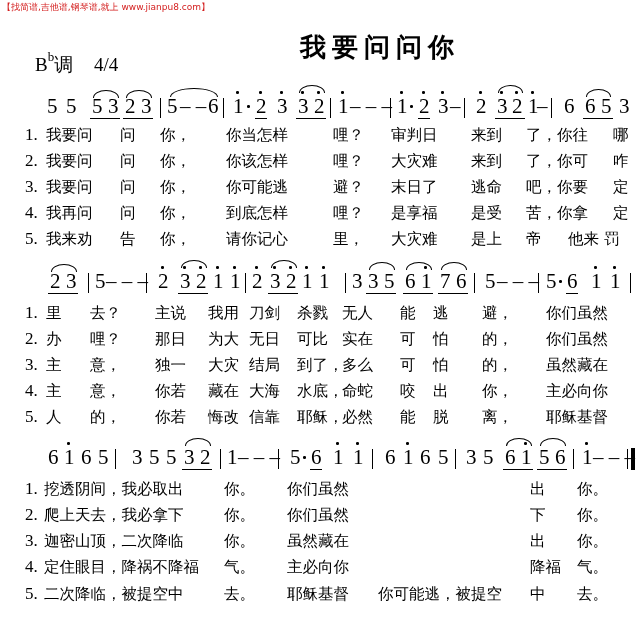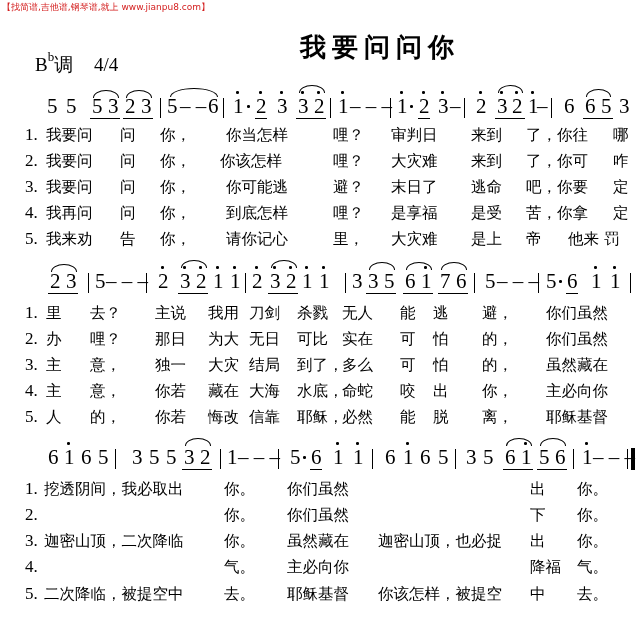--- a/index.html
+++ b/index.html
@@ -110,21 +110,21 @@
     <span class="lw" style="left:391px">审判日</span>
     <span class="lw" style="left:471px">来到</span>
     <span class="lw" style="left:526px">了，你往</span>
     <span class="lw" style="left:613px">哪</span>
   </div>
   <div class="lyric-row" style="top:151px">
     <span class="lw num" style="left:25px">2.</span>
     <span class="lw" style="left:46px">我要问</span>
     <span class="lw" style="left:120px">问</span>
     <span class="lw" style="left:160px">你，</span>
-    <span class="lw" style="left:220px">你该怎样</span>
+    <span class="lw" style="left:226px">你该怎样</span>
     <span class="lw" style="left:333px">哩？</span>
     <span class="lw" style="left:391px">大灾难</span>
     <span class="lw" style="left:471px">来到</span>
     <span class="lw" style="left:526px">了，你可</span>
     <span class="lw" style="left:613px">咋</span>
   </div>
   <div class="lyric-row" style="top:177px">
     <span class="lw num" style="left:25px">3.</span>
     <span class="lw" style="left:46px">我要问</span>
     <span class="lw" style="left:120px">问</span>
@@ -355,43 +355,44 @@
   <div class="lyric-row" style="top:479px">
     <span class="lw num" style="left:25px">1.</span>
     <span class="lw" style="left:44px">挖透阴间，我必取出</span>
     <span class="lw" style="left:224px">你。</span>
     <span class="lw" style="left:287px">你们虽然</span>
     <span class="lw" style="left:530px">出</span>
     <span class="lw" style="left:577px">你。</span>
   </div>
   <div class="lyric-row" style="top:505px">
     <span class="lw num" style="left:25px">2.</span>
+    <span class="lw" style="left:44px">爬上天去，我必拿下</span>
     <span class="lw" style="left:224px">你。</span>
     <span class="lw" style="left:287px">你们虽然</span>
     <span class="lw" style="left:530px">下</span>
     <span class="lw" style="left:577px">你。</span>
   </div>
   <div class="lyric-row" style="top:531px">
     <span class="lw num" style="left:25px">3.</span>
     <span class="lw" style="left:44px">迦密山顶，二次降临</span>
     <span class="lw" style="left:224px">你。</span>
     <span class="lw" style="left:287px">虽然藏在</span>
-    <span class="lw" style="left:378px">迦密山顶，也必捉</span>
     <span class="lw" style="left:530px">出</span>
     <span class="lw" style="left:577px">你。</span>
   </div>
   <div class="lyric-row" style="top:557px">
     <span class="lw num" style="left:25px">4.</span>
+    <span class="lw" style="left:44px">定住眼目，降祸不降福</span>
     <span class="lw" style="left:224px">气。</span>
     <span class="lw" style="left:287px">主必向你</span>
     <span class="lw" style="left:530px">降福</span>
     <span class="lw" style="left:577px">气。</span>
   </div>
   <div class="lyric-row" style="top:584px">
     <span class="lw num" style="left:25px">5.</span>
     <span class="lw" style="left:44px">二次降临，被提空中</span>
     <span class="lw" style="left:224px">去。</span>
     <span class="lw" style="left:287px">耶稣基督</span>
-    <span class="lw" style="left:378px">你该怎样，被提空</span>
+    <span class="lw" style="left:378px">你可能逃，被提空</span>
     <span class="lw" style="left:530px">中</span>
     <span class="lw" style="left:577px">去。</span>
   </div>
 </div>
 
 </body></html>

